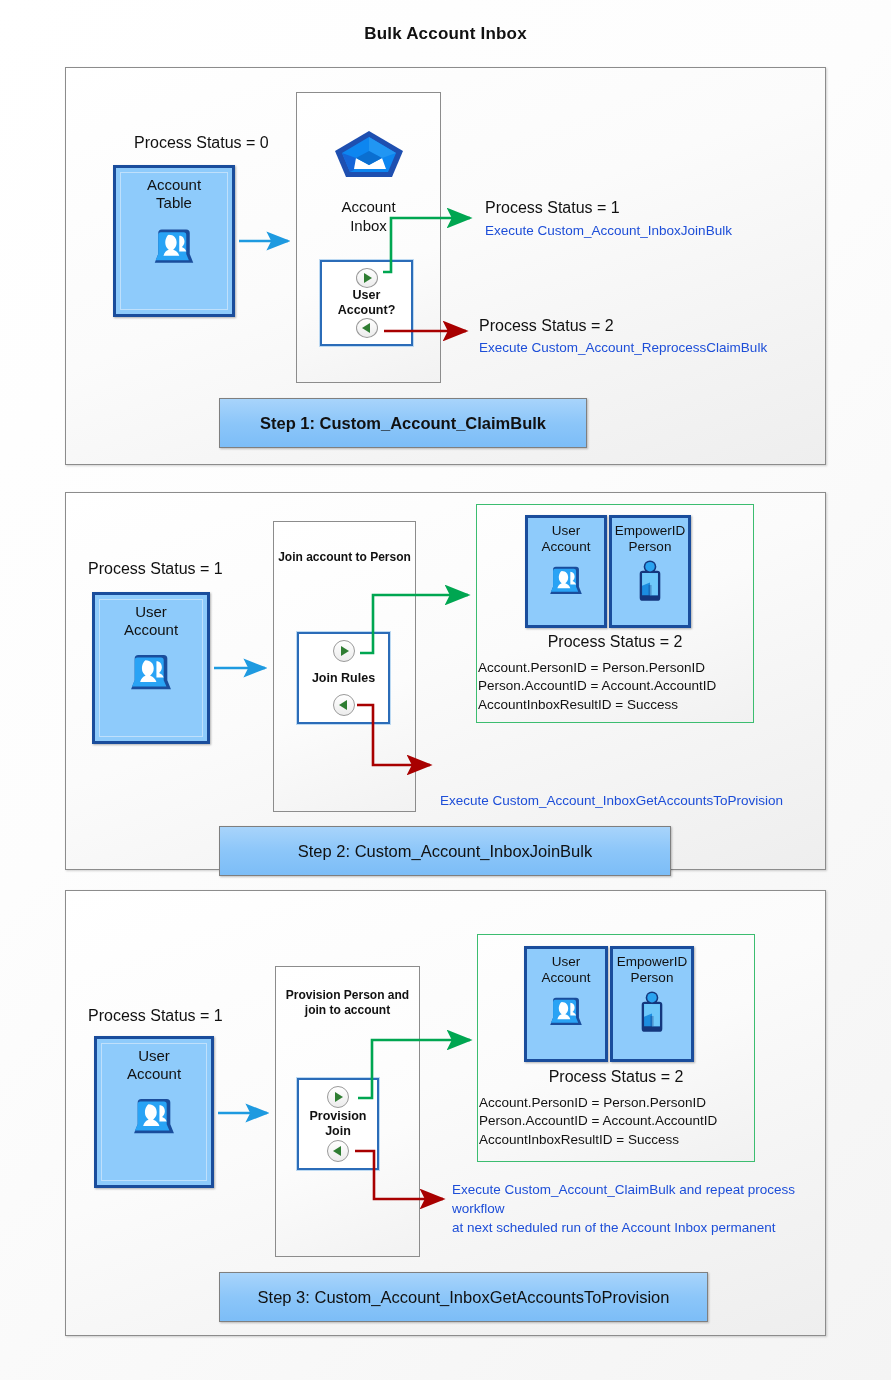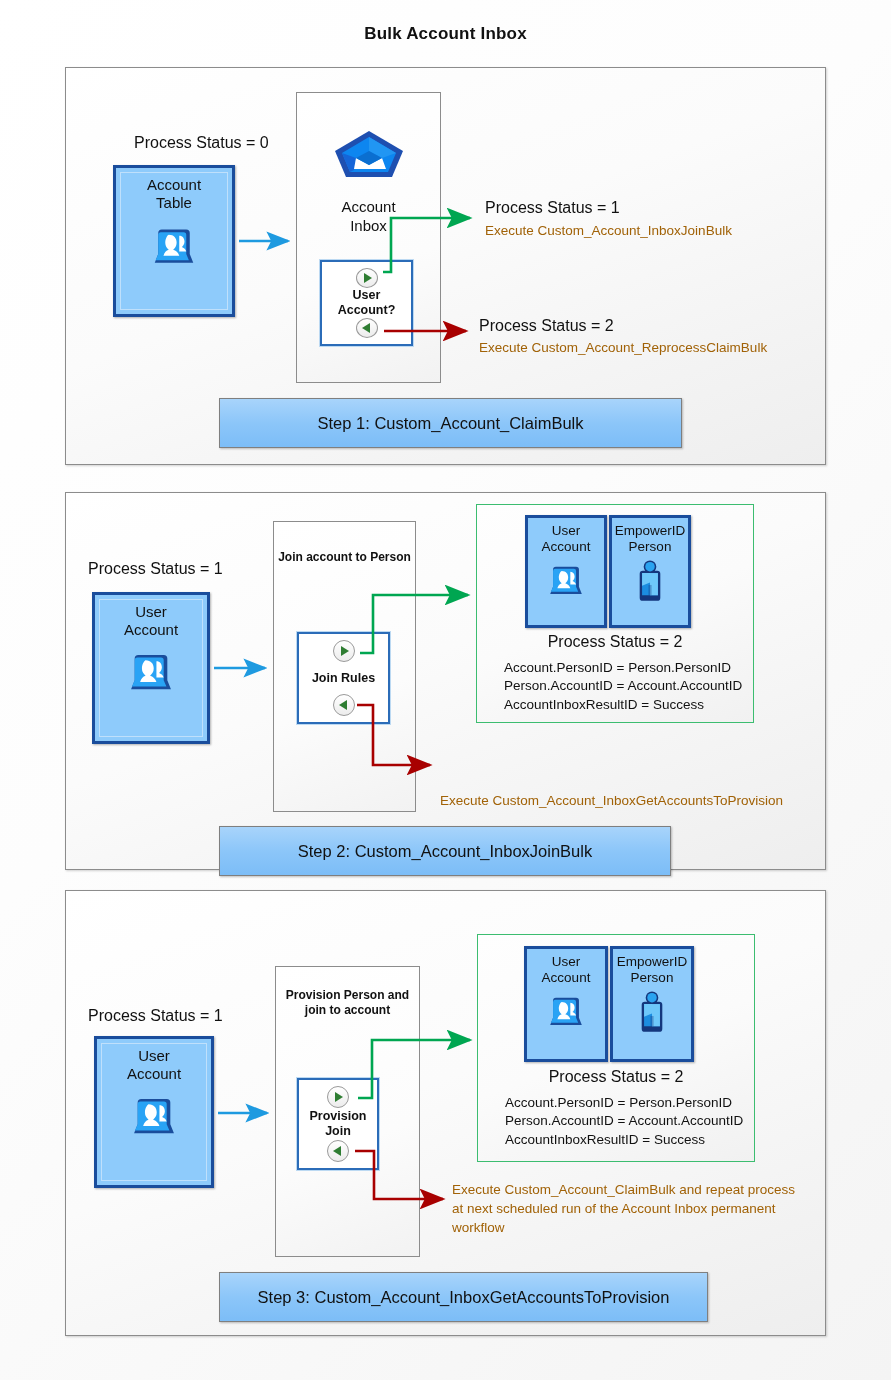--- a/index.html
+++ b/index.html
@@ -33,27 +33,27 @@
   
   .step-bar{
     box-sizing:border-box;
     height:50px;
     border:1px solid #7f7f7f;
     background:linear-gradient(180deg,#a8d4fb 0%,#8cc6f9 50%,#7cbdf7 100%);
     box-shadow:1px 1px 2px rgba(0,0,0,.25);
     display:flex;align-items:center;justify-content:center;
     font-size:16.5px;color:#111;
   }
-  #step-bar-1{left:219px;top:398px;width:463px;}
+  #step-bar-1{left:219px;top:398px;width:368px;font-weight:bold;}
   #step-bar-2{left:219px;top:826px;width:452px;}
   #step-bar-3{left:219px;top:1272px;width:489px;}
 
   
   .ps-label{font-size:16px;color:#111;white-space:nowrap;}
-  .exec-label{font-size:13.5px;color:#a16207;white-space:nowrap;}
+  .exec-label{font-size:13.5px;color:#1d4ed8;white-space:nowrap;}
 
   
   .entity{
     box-sizing:border-box;
     border:3px solid #1a4d9c;
     background:#8ecbfb;
     box-shadow:1px 1px 2px rgba(0,0,0,.3);
     display:flex;flex-direction:column;align-items:center;
     padding-top:8px;
   }
@@ -99,21 +99,21 @@
   .tri-r{width:0;height:0;border-left:8px solid #2e7d32;border-top:5.5px solid transparent;border-bottom:5.5px solid transparent;margin-left:2px;}
   .tri-l{width:0;height:0;border-right:8px solid #2e7d32;border-top:5.5px solid transparent;border-bottom:5.5px solid transparent;margin-right:2px;}
 
   
   .result-group{
     box-sizing:border-box;
     border:1px solid #3cbd70;
     background:linear-gradient(160deg,#fefefe 0%,#fbfbfb 50%,#f1f1f1 100%);
   }
   .result-ps{font-size:16px;text-align:center;color:#111;}
-  .result-lines{font-size:13.5px;line-height:1.36;color:#111;padding-left:28px;}
+  .result-lines{font-size:13.5px;line-height:1.36;color:#111;padding-left:2px;}
 
   
   #wires{position:absolute;left:0;top:0;width:891px;height:1380px;pointer-events:none;}
 </style>
 </head>
 <body>
 
 <div class="abs" id="page-title">Bulk Account Inbox</div>
 
 <div class="abs section" id="section-1"></div>
@@ -314,22 +314,22 @@
 </div>
 <div class="abs result-ps" style="left:477px;top:1068px;width:278px;">Process Status = 2</div>
 <div class="abs result-lines" style="left:477px;top:1094px;width:278px;">
   <div>Account.PersonID = Person.PersonID</div>
   <div>Person.AccountID = Account.AccountID</div>
   <div>AccountInboxResultID = Success</div>
 </div>
 
 <div class="abs exec-label" style="left:452px;top:1180px;line-height:1.42;">
   <div>Execute Custom_Account_ClaimBulk and repeat process</div>
+  <div>workflow</div>
   <div>at next scheduled run of the Account Inbox permanent</div>
-  <div>workflow</div>
 </div>
 
 <div class="abs step-bar" id="step-bar-3">Step 3: Custom_Account_InboxGetAccountsToProvision</div>
 
 <svg id="wires">
   <defs>
     <marker id="ar-blue" markerWidth="10" markerHeight="8" refX="9" refY="4" orient="auto">
       <path d="M0,0 L10,4 L0,8 L2,4 Z" fill="#1e9ae0"></path>
     </marker>
     <marker id="ar-green" markerWidth="10" markerHeight="8" refX="9" refY="4" orient="auto">

